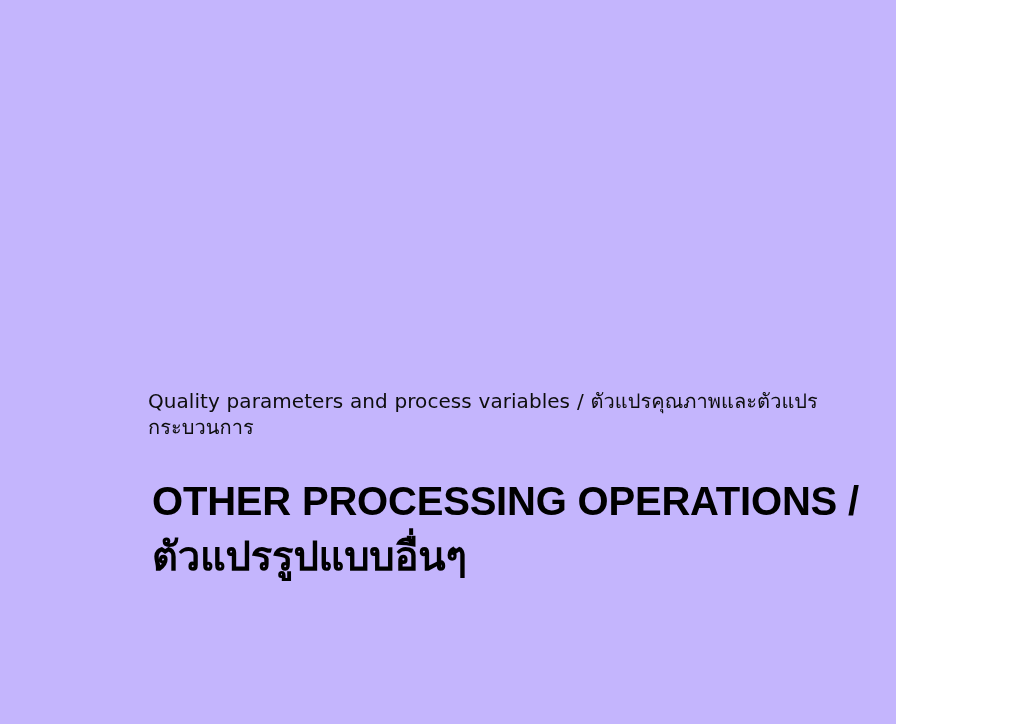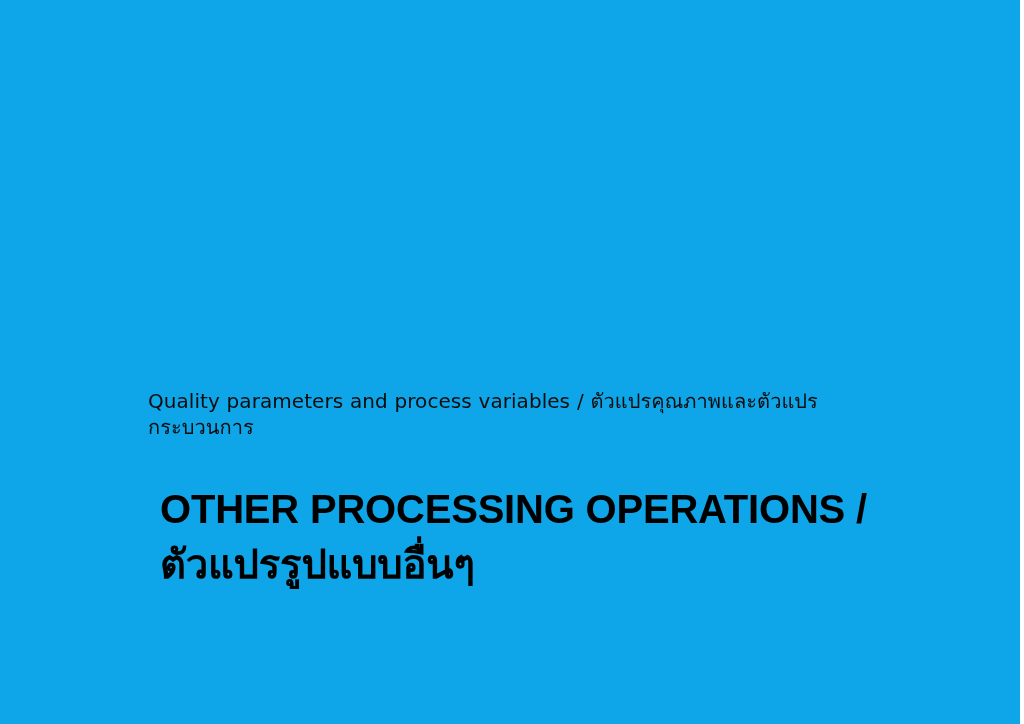--- a/index.html
+++ b/index.html
@@ -12,23 +12,23 @@
     width: 1024px;
     height: 724px;
     background: #ffffff;
     font-family: "Liberation Sans", "DejaVu Sans", sans-serif;
     -webkit-font-smoothing: antialiased;
     overflow: hidden;
   }
 
   .slide {
     position: relative;
-    width: 1020px;
+    width: 896px;
     height: 724px;
-    background: #0ea5e9;
+    background: #c4b5fd;
     box-sizing: border-box;
   }
 
   
   .content-block {
     position: absolute;
     left: 148px;
     top: 388px;
     width: 690px;
   }
@@ -52,21 +52,21 @@
     top: 470px;
     width: 760px;
   }
 
   .slide-title {
     font-family: "Liberation Sans", "DejaVu Sans", sans-serif;
     font-size: 40px;
     font-weight: 700;
     line-height: 55px;
     color: #000000;
-    margin: 12px;
+    margin: 4px;
     padding: 0;
     text-align: left;
     letter-spacing: -0.2px;
     white-space: pre-line;
   }
 </style>
 </head>
 <body>
 
 <div class="slide">

